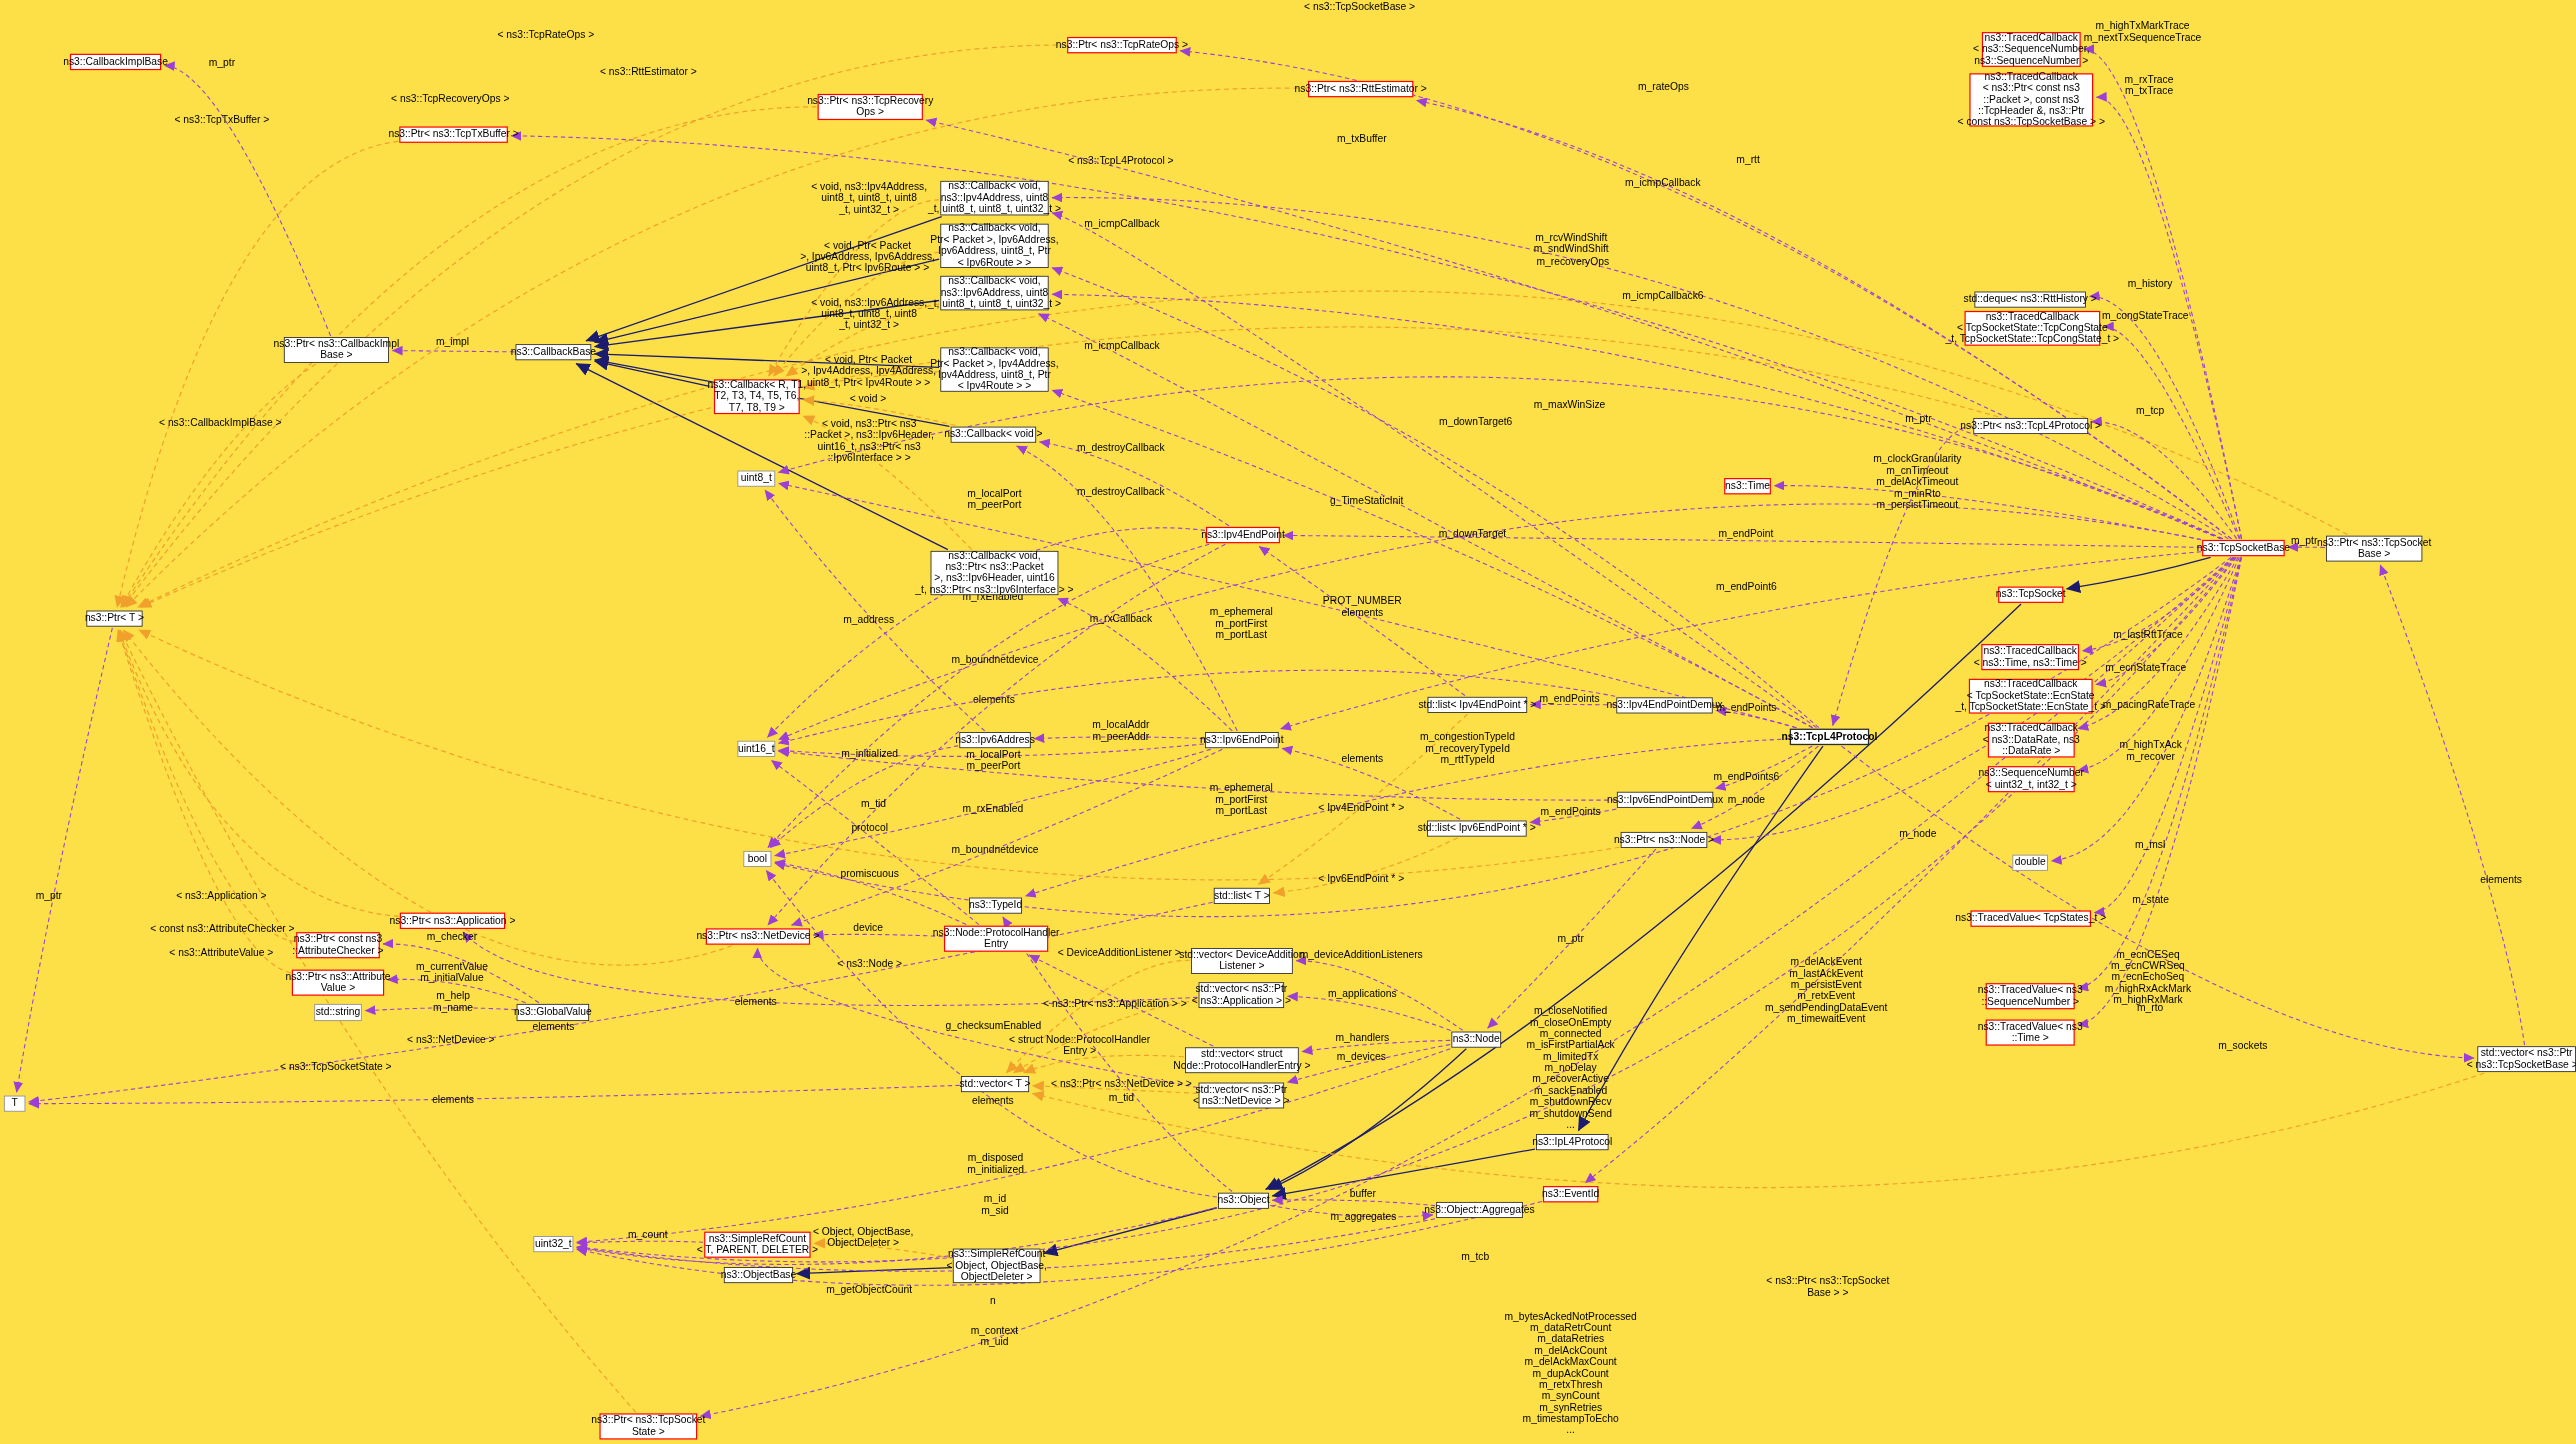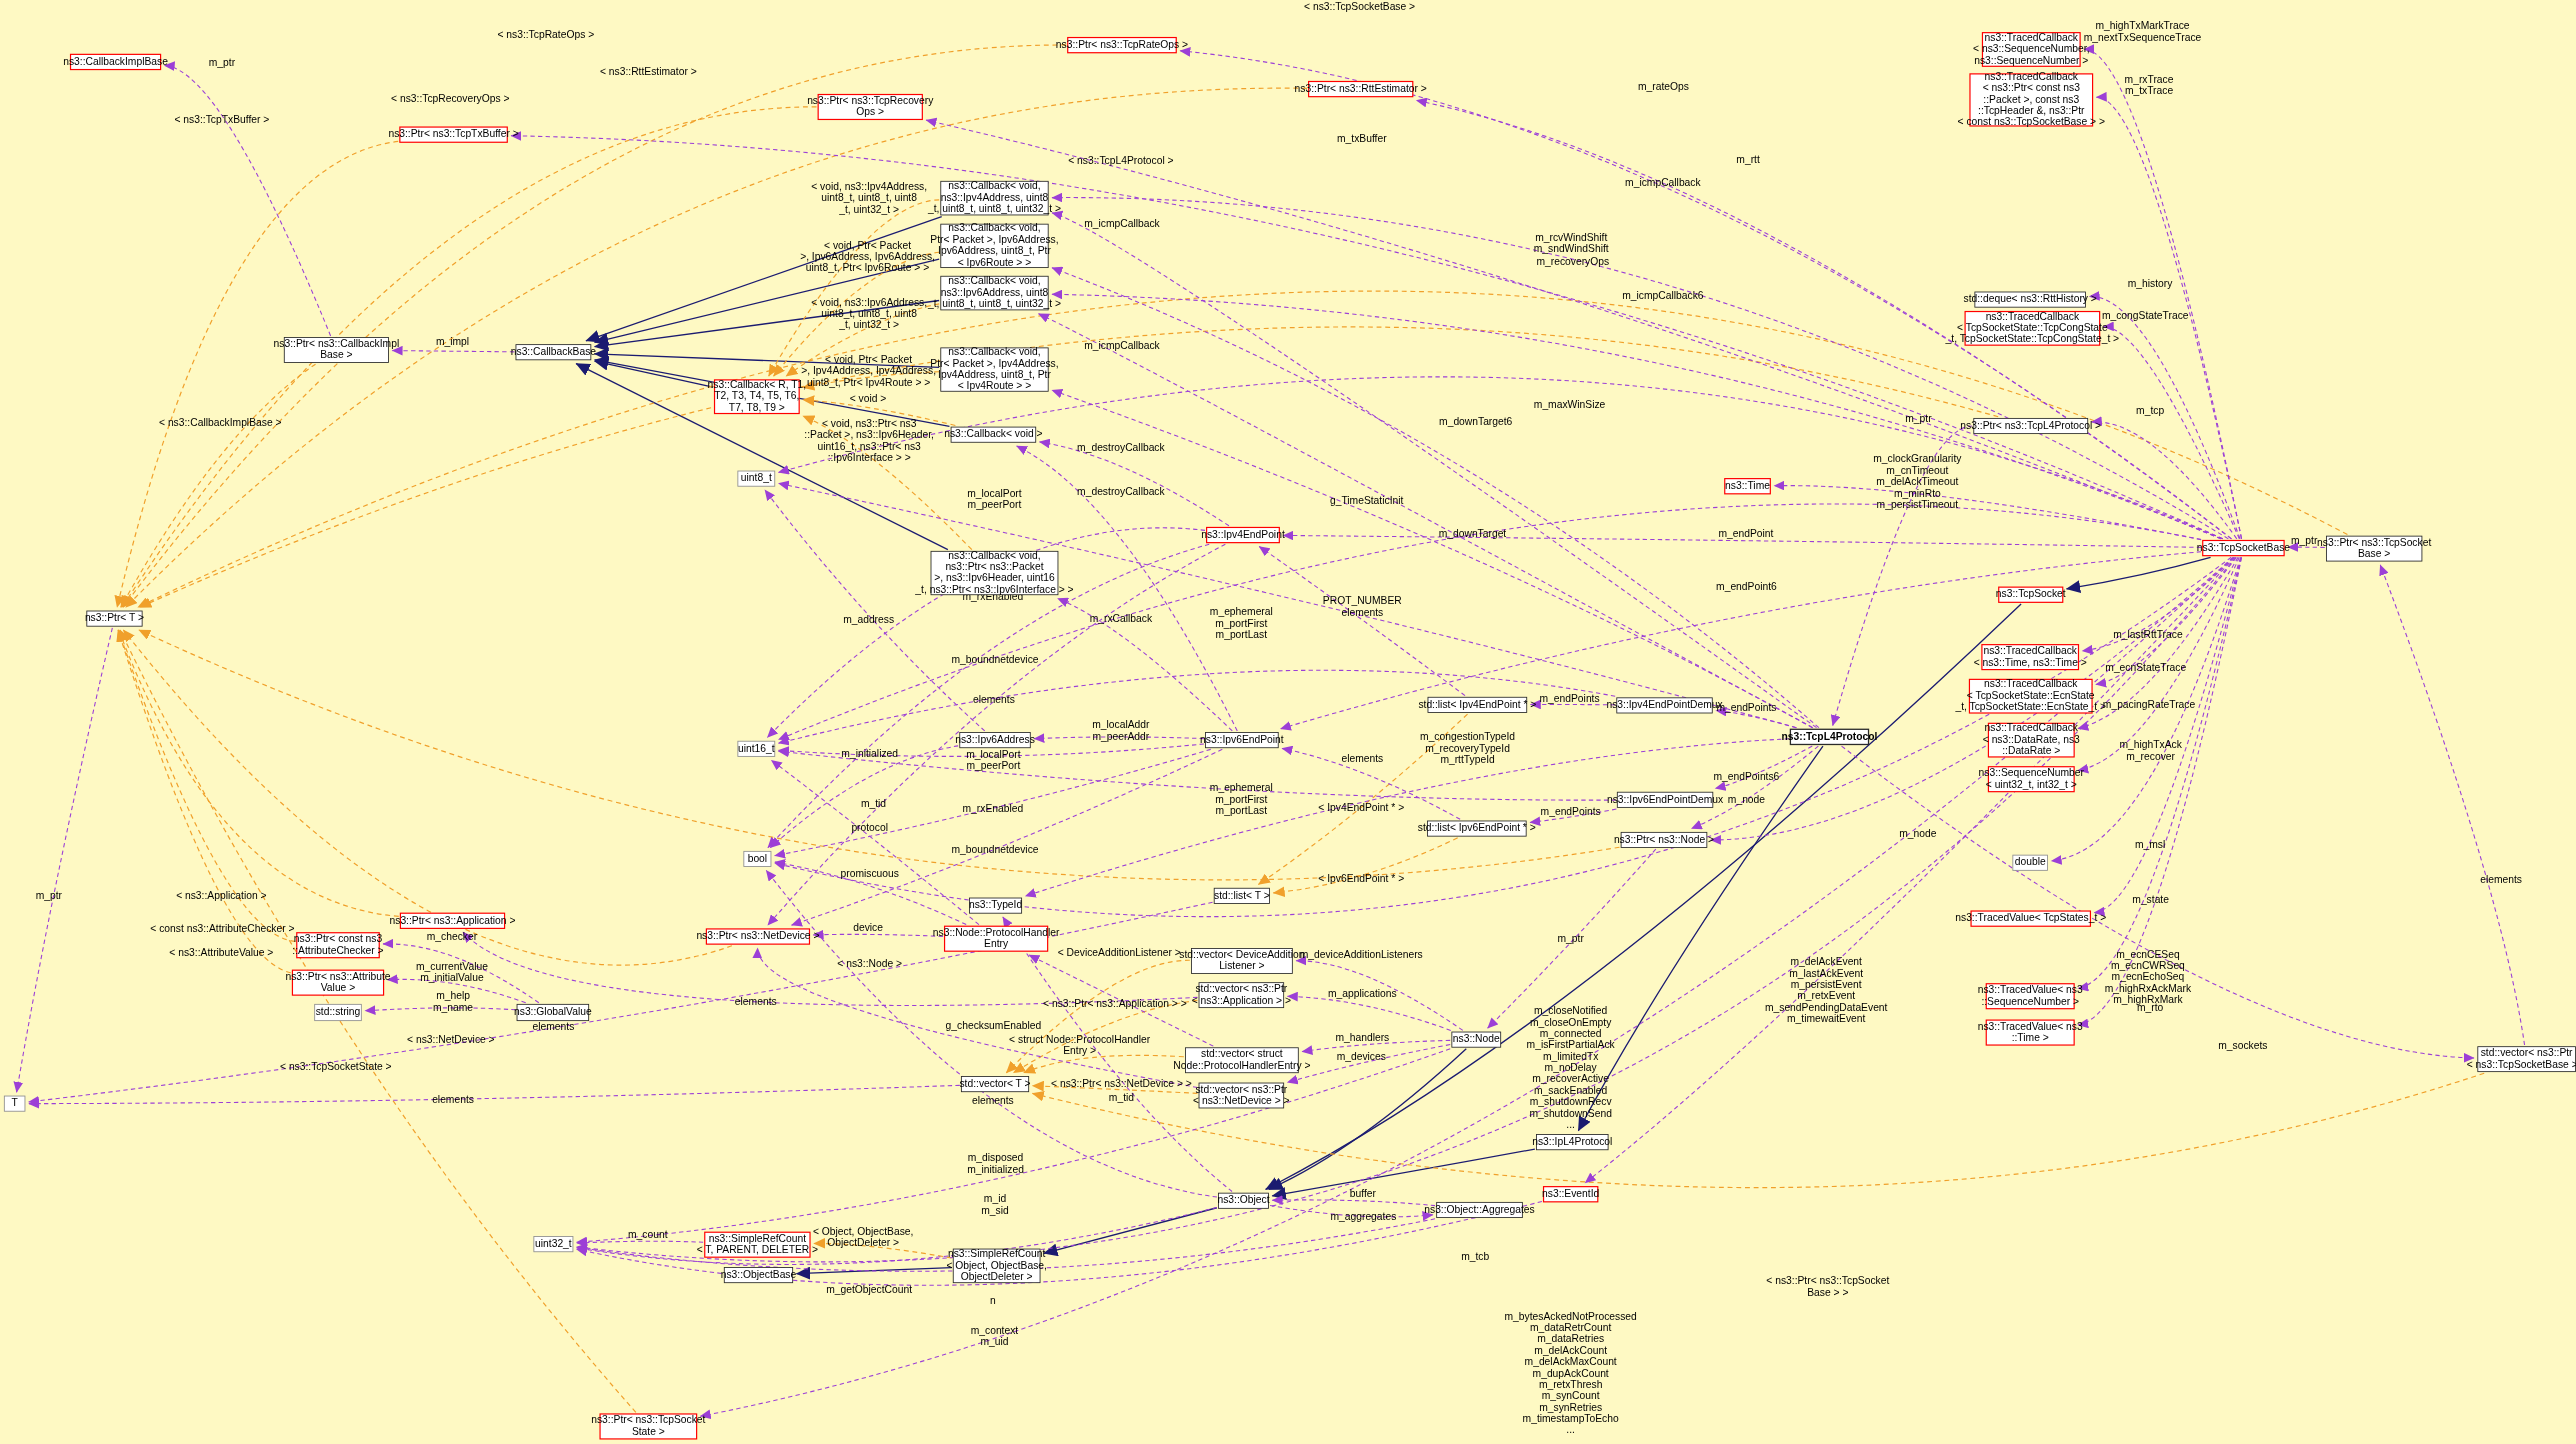--- a/index.html
+++ b/index.html
@@ -1,16 +1,16 @@
 <!DOCTYPE html>
 <html style="font-size:8.7px"><head>
 <meta charset="utf-8">
 <style>
   html,body{margin:0;padding:0;background:#ffffff;}
-  #wrap{position:relative;width:2576px;height:1445px;background:#fef9c3;overflow:hidden;}
+  #wrap{position:relative;width:2576px;height:1445px;background:#fde047;overflow:hidden;}
   svg{display:block;font-family:"Liberation Sans", sans-serif;}
   .node-rect{fill:#ffffff;}
   .node-text{fill:#000000;font-size:19px;}
   .edge-label{fill:#000000;font-size:19px;}
   .edge{fill:none;}
 </style>
 </head>
 <body>
 
 <div id="wrap">

